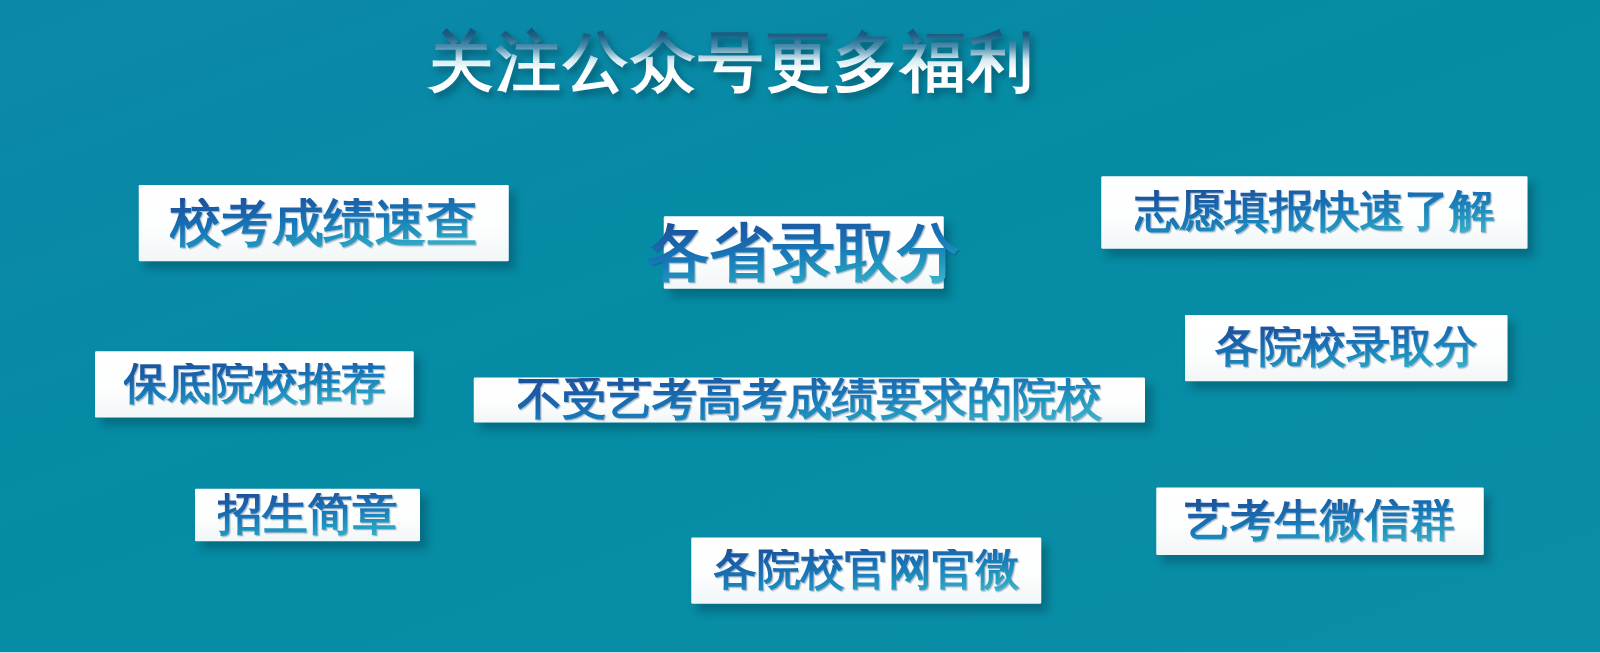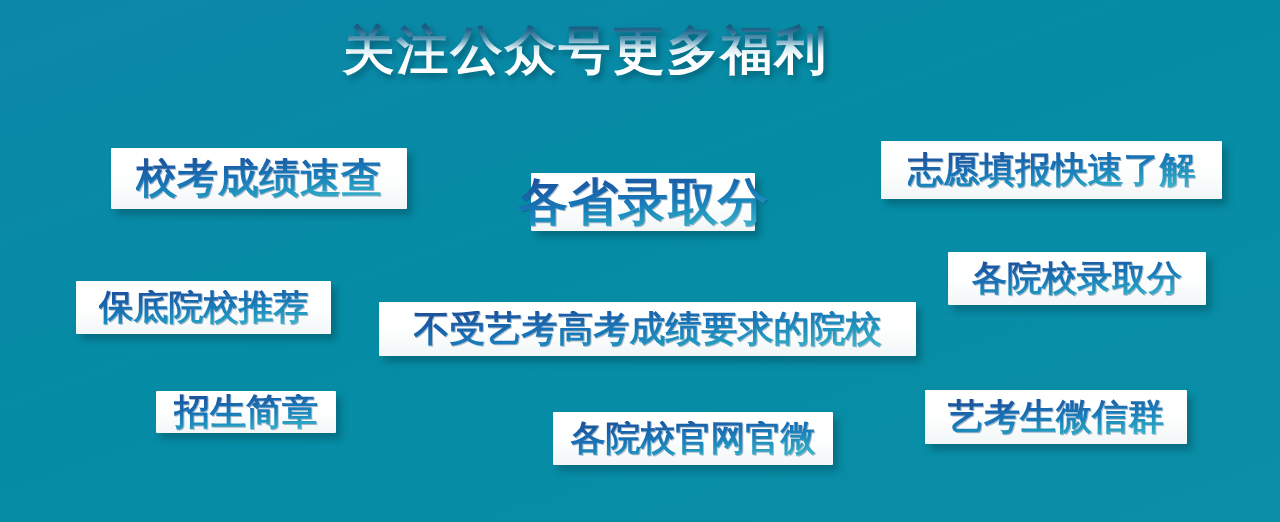--- a/index.html
+++ b/index.html
@@ -88,27 +88,27 @@
 
   #chip-2 { left: 881px; top: 141px; width: 341px; height: 58px; }
   #chip-2 .chip-text { font-size: 36px; }
 
   #chip-3 { left: 948px; top: 252px; width: 258px; height: 53px; }
   #chip-3 .chip-text { font-size: 35px; }
 
   #chip-4 { left: 76px; top: 281px; width: 255px; height: 53px; }
   #chip-4 .chip-text { font-size: 35px; }
 
-  #chip-5 { left: 379px; top: 302px; width: 537px; height: 54px; }
+  #chip-5 { left: 379px; top: 302px; width: 537px; height: 36px; }
   #chip-5 .chip-text { font-size: 36px; }
 
   #chip-6 { left: 156px; top: 391px; width: 180px; height: 42px; }
   #chip-6 .chip-text { font-size: 36px; }
 
-  #chip-7 { left: 553px; top: 412px; width: 280px; height: 53px; }
+  #chip-7 { left: 553px; top: 430px; width: 280px; height: 53px; }
   #chip-7 .chip-text { font-size: 35px; }
 
   #chip-8 { left: 925px; top: 390px; width: 262px; height: 54px; }
   #chip-8 .chip-text { font-size: 36px; }
 </style>
 </head>
 <body>
 
 <div id="poster">
 

